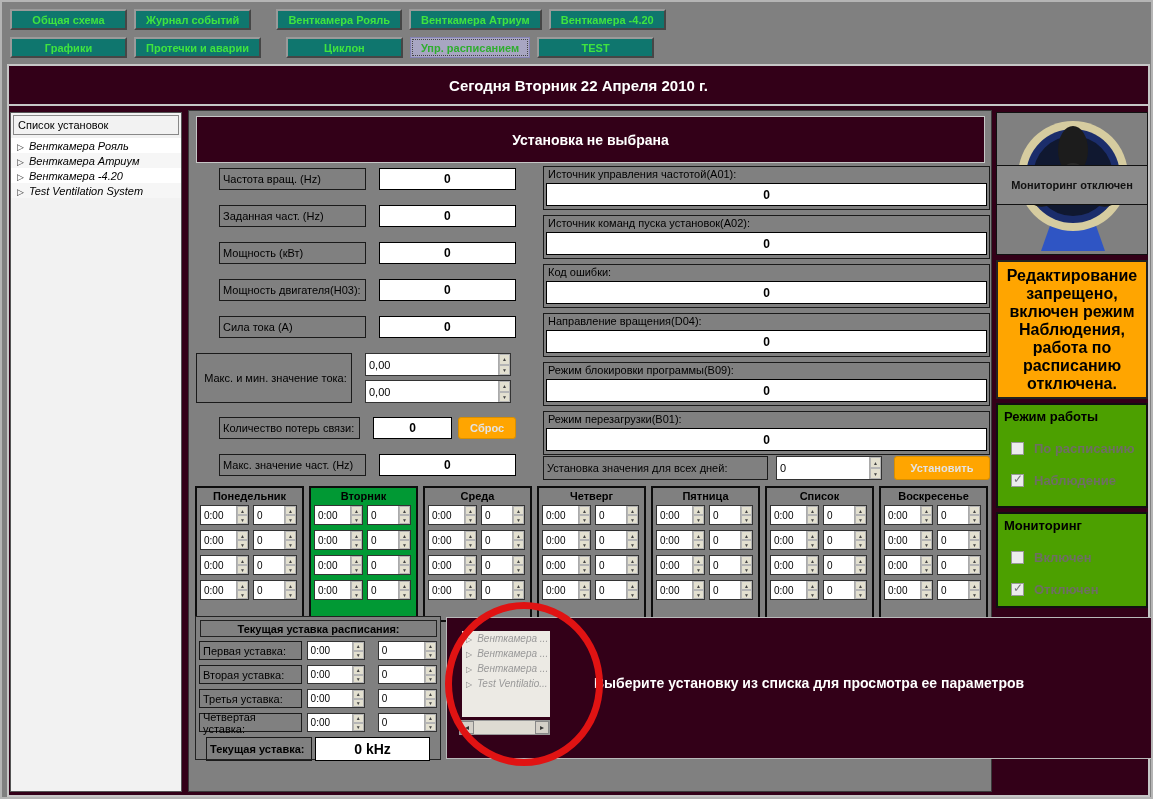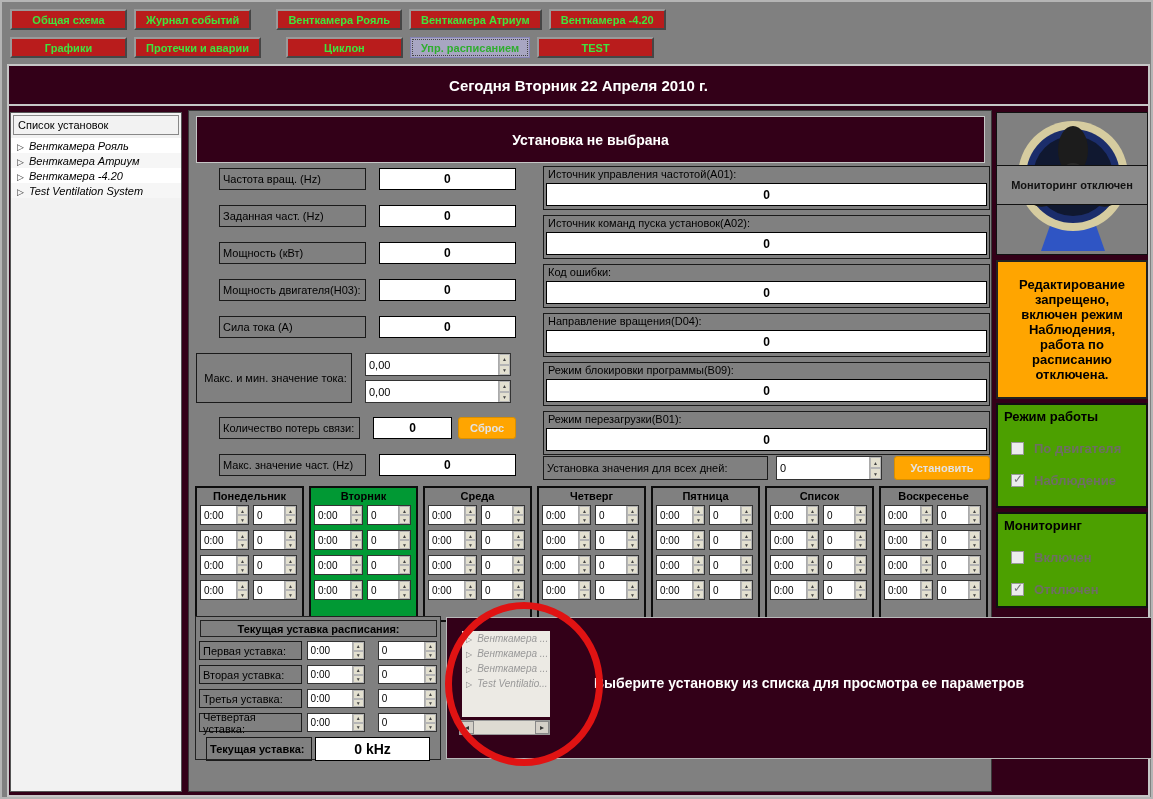--- a/index.html
+++ b/index.html
@@ -4,21 +4,21 @@
 <style>
   * { margin:0; padding:0; box-sizing:border-box; }
   body { font-family:"Liberation Sans", sans-serif; background:#555; }
   .page { position:relative; width:1153px; height:799px; background:#808080;
           border:2px solid #b5b5b5; overflow:hidden; }
 
   
   .toolbar { position:absolute; left:0; top:0; width:100%; height:62px; background:#808080; }
   .tb-row { position:absolute; left:8px; display:flex; gap:7px; }
   .tb-row.r1 { top:7px; } .tb-row.r2 { top:35px; }
-  .tb-btn { height:21px; min-width:117px; padding:0 10px; background:#b91c1c;
+  .tb-btn { height:21px; min-width:117px; padding:0 10px; background:#0f766e;
             border:2px outset #9a9a9a; color:#3fe43f; font-weight:bold; font-size:11px;
             display:flex; align-items:center; justify-content:center; cursor:pointer;
             font-family:"Liberation Sans", sans-serif; }
   .tb-row button:nth-of-type(3) { margin-left:18px; }
   .tb-btn.selected { background:#a8a6c2; border:1px solid #8583b5; outline:1px dotted #444;
             outline-offset:-3px; color:#2fae2f; }
 
   
   .app { position:absolute; left:5px; top:62px; width:1143px; height:733px;
          background:#330018; border:2px solid #c6c6c6; }
@@ -137,21 +137,21 @@
   
   .fan-panel { position:absolute; left:994px; top:110px; width:152px; height:143px;
                border:1px solid #111; background:#808080; overflow:hidden; }
   .fan-band { position:absolute; left:-1px; right:-1px; top:52px; height:40px;
                background:#8a8a8a; border:1px solid #111; display:flex; align-items:center;
                justify-content:center; font-weight:bold; font-size:11px; color:#111; z-index:2; }
   .fan-panel svg { position:absolute; left:0; top:0; }
 
   .warn { position:absolute; left:994px; top:258px; width:152px; height:139px;
           background:#ffa500; border:2px solid #222; display:flex; align-items:center;
-          justify-content:center; text-align:center; font-weight:bold; font-size:13px;
+          justify-content:center; text-align:center; font-weight:bold; font-size:16px;
           color:#000; padding:8px; }
 
   .green-box { position:absolute; left:994px; width:152px; background:#4ca000;
           border:2px solid #111; padding:4px 6px; }
   .green-box.mode { top:401px; height:105px; }
   .green-box.moni { top:510px; height:96px; }
   .gb-title { font-weight:bold; font-size:13px; color:#000; }
   .cb-row { display:flex; align-items:center; margin:17px 0 0 7px; cursor:pointer; }
   .cb { width:13px; height:13px; background:#ececec; border:1px solid #999;
         margin-right:10px; position:relative; flex:none; }
@@ -941,21 +941,21 @@
   </div>
 
   <div class="warn">Редактирование запрещено, включен режим Наблюдения, работа по расписанию отключена.</div>
 
   <div class="green-box mode">
     <div class="gb-title">Режим работы</div>
     <div>
 
         <div class="cb-row">
           <span class="cb"></span>
-          <span class="cb-lbl">По двигателя</span>
+          <span class="cb-lbl">По расписанию</span>
         </div>
 
         <div class="cb-row">
           <span class="cb checked"></span>
           <span class="cb-lbl">Наблюдение</span>
         </div>
       </div>
   </div>
 
   <div class="green-box moni">

